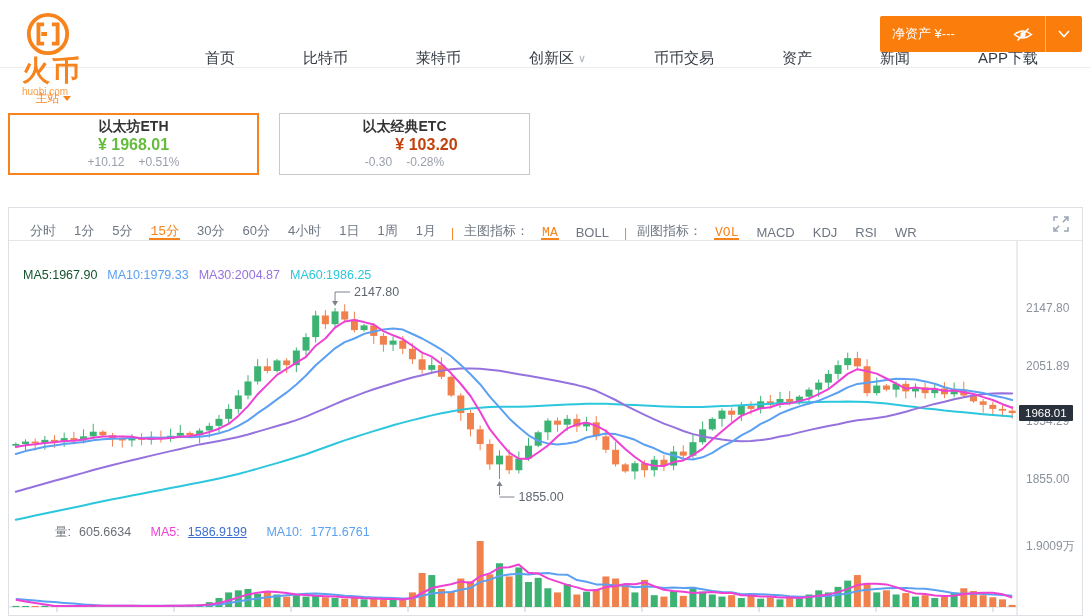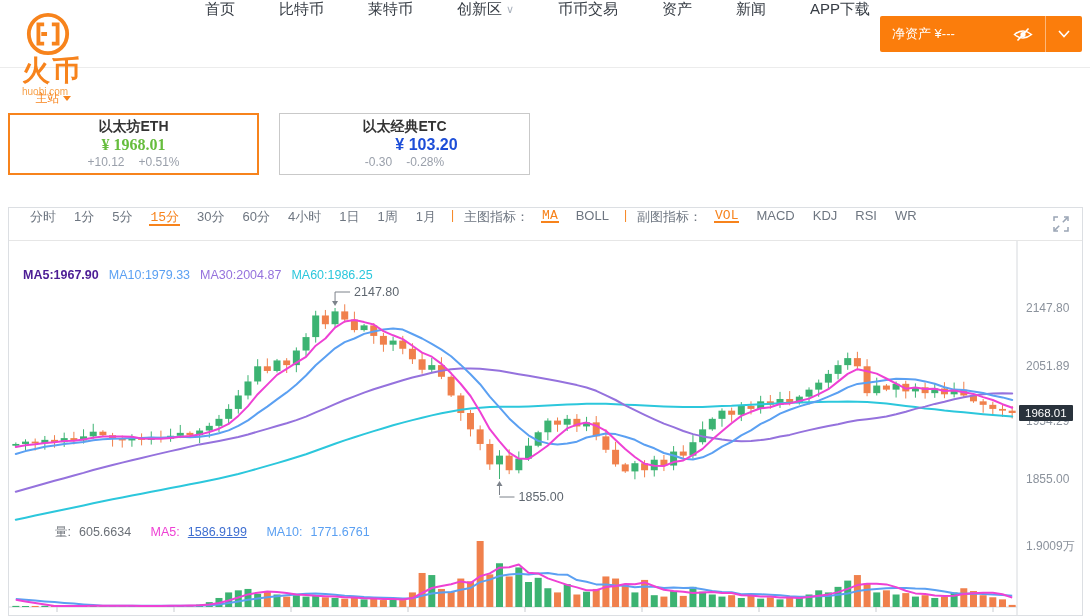--- a/index.html
+++ b/index.html
@@ -9,21 +9,21 @@
   
   .header { position:absolute; left:0; top:0; width:1090px; height:68px;
     background:#fff; border-bottom:1px solid #ececec; }
   .logo { position:absolute; left:14px; top:11px; display:flex; align-items:center;flex-direction:column; }
   .logo-mark { width:46px; height:46px; }
   .logo-text { margin-left:8px; }
   .logo-cn { font-size:28px; font-weight:bold; color:#f7831c; line-height:28px; letter-spacing:2px;}
   .logo-domain { font-size:10px; color:#f7a24c; line-height:13px; }
   .site-switch { margin-left:10px; font-size:12px; color:#f7831c; display:flex; align-items:center; gap:3px; cursor:pointer; margin-top:-8px;}
   .caret-down { width:0; height:0; border-left:4px solid transparent; border-right:4px solid transparent; border-top:5px solid #f7831c; display:inline-block; }
-  .nav { position:absolute; left:205px; top:0; height:68px; display:flex; align-items:flex-start; gap:44px; }
+  .nav { position:absolute; left:205px; top:0; height:68px; display:flex; align-items:flex-end; gap:68px; }
   .nav-item { font-size:15px; color:#363c44; cursor:pointer; white-space:nowrap; display:flex; align-items:center; gap:4px;}
   .nav-chev { font-size:11px; color:#aab2bd; }
   .net-asset { position:absolute; right:8px; top:16px; height:36px; width:202px;
     background:#fb7d0c; color:#fff; display:flex; align-items:center; border-radius:2px; cursor:pointer;}
   .net-asset-main { flex:1; display:flex; align-items:center; padding:0 12px; height:100%; }
   .net-asset-label { font-size:13px; flex:1; }
   .net-asset-divider { width:1px; height:36px; background:rgba(255,255,255,.45); }
   .net-asset-chevron { width:36px; display:flex; align-items:center; justify-content:center; height:100%; }
 
   
@@ -32,21 +32,21 @@
     display:flex; flex-direction:column; align-items:center; justify-content:center; cursor:pointer; }
   .card.selected { border:2px solid #f7831c; }
   .card-title { font-size:14px; font-weight:bold; color:#333; line-height:17px;}
   .card-price { font-size:16px; font-weight:bold; line-height:20px; }
   .card-sub { font-size:12px; color:#9aa0ab; line-height:15px; display:flex; gap:14px; }
 
   
   .panel { position:absolute; left:8px; top:207px; width:1075px; height:409px;
     border:1px solid #dcdfe3; background:#fff; }
   .toolbar { position:relative; height:33px; border-bottom:1px solid #e6e6e6;
-    display:flex; align-items:flex-start; padding-left:12px; font-size:13px; color:#6e7681; }
+    display:flex; align-items:flex-end; padding-left:12px; font-size:13px; color:#6e7681; }
   .tb-item { display:flex; align-items:center; padding:0 9px; cursor:pointer; position:relative; white-space:nowrap;}
   .tb-item.active { color:#f7831c;font-family:Liberation Mono, monospace; }
   .tb-item.active::after { content:""; position:absolute; left:8px; right:8px; bottom:0; height:2px; background:#f7831c; }
   .tb-sep { display:flex; align-items:center; color:#f7831c; padding:0 6px; font-size:12px; }
   .tb-label { display:flex; align-items:center; padding:0 4px; color:#6e7681; white-space:nowrap;}
   .fullscreen-btn { position:absolute; right:12px; top:7px; cursor:pointer; }
 
   .chart-body { position:relative; width:1073px; height:374px; }
   #chart-svg { position:absolute; left:0; top:0; }
   .info-line1 { position:absolute; left:14px; top:10px; font-size:12.5px; color:#4a5056; white-space:nowrap;}
@@ -124,29 +124,29 @@
       <svg width="12" height="8" viewBox="0 0 12 8">
         <polyline points="1,1 6,6.5 11,1" fill="none" stroke="#fff" stroke-width="1.6"></polyline>
       </svg>
     </div>
   </div>
 </div>
 
 <div class="cards">
   <div class="card selected">
     <div class="card-title">以太坊ETH</div>
-    <div class="card-price" id="price-0" style="color: rgb(102, 189, 61); font-family: Liberation Serif, serif;">¥ 1968.01</div>
+    <div class="card-price" id="price-0" style="color: rgb(102, 189, 61);">¥ 1968.01</div>
     <div class="card-sub">
       <span>+10.12</span>
       <span>+0.51%</span>
     </div>
   </div>
   <div class="card">
     <div class="card-title">以太经典ETC</div>
-    <div class="card-price" id="price-1" style="color: #1d4ed8; margin-left: 44px;">¥ 103.20</div>
+    <div class="card-price" id="price-1" style="color: #c2410c; margin-left: 44px;">¥ 103.20</div>
     <div class="card-sub">
       <span>-0.30</span>
       <span>-0.28%</span>
     </div>
   </div>
 </div>
 
 <div class="panel">
   <div class="toolbar" id="chart-toolbar">
     <div class="tb-item">分时</div>
@@ -514,21 +514,21 @@
         <polyline points="6.8,358.8 16.5,360.4 26.2,361.9 35.9,363.4 45.5,364.9 55.2,364.9 64.9,364.9 74.5,364.9 84.2,364.8 93.9,364.8 103.6,364.8 113.2,364.8 122.9,364.8 132.6,364.9 142.3,364.9 151.9,364.9 161.6,364.8 171.3,364.7 181.0,364.5 190.6,364.3 200.3,363.6 210.0,362.0 219.6,359.5 229.3,356.5 239.0,353.4 248.7,351.7 258.3,350.4 268.0,350.9 277.7,352.1 287.4,353.4 297.0,353.9 306.7,354.7 316.4,355.2 326.0,355.5 335.7,356.2 345.4,356.5 355.1,357.3 364.7,357.5 374.4,357.9 384.1,358.1 393.8,358.5 403.4,357.1 413.1,352.0 422.8,347.0 432.5,344.9 442.1,343.2 451.8,340.4 461.5,342.1 471.1,335.3 480.8,332.4 490.5,326.7 500.2,326.3 509.8,323.5 519.5,331.7 529.2,332.4 538.9,337.4 548.5,340.6 558.2,343.9 567.9,346.4 577.5,349.2 587.2,349.3 596.9,346.1 606.6,345.0 616.2,343.1 625.9,343.2 635.6,341.4 645.3,345.2 654.9,348.8 664.6,350.0 674.3,350.7 684.0,352.1 693.6,351.4 703.3,351.0 713.0,352.1 722.6,352.0 732.3,354.2 742.0,354.6 751.7,355.4 761.3,355.6 771.0,356.4 780.7,356.4 790.4,357.0 800.0,356.1 809.7,354.8 819.4,353.4 829.0,351.1 838.7,347.9 848.4,344.1 858.1,342.7 867.7,342.7 877.4,343.4 887.1,346.1 896.8,349.8 906.4,352.4 916.1,352.9 925.8,354.5 935.5,354.9 945.1,354.8 954.8,353.1 964.5,352.3 974.1,351.7 983.8,351.8 993.5,353.2 1003.2,356.6 " fill="none" stroke="#ee41d4" stroke-width="2" stroke-linejoin="round"></polyline>
         <line x1="326.0480769230769" y1="51" x2="326.0480769230769" y2="63" stroke="#7c828a" stroke-width="1"></line>
         <polygon points="323.0480769230769,60 329.0480769230769,60 326.0480769230769,65" fill="#7c828a"></polygon>
         <line x1="326.0480769230769" y1="51" x2="341.0480769230769" y2="51" stroke="#7c828a" stroke-width="1"></line>
         <text x="345.0480769230769" y="55" font-size="12.5" fill="#5f6770">2147.80</text>
         <line x1="490.49038461538464" y1="254" x2="490.49038461538464" y2="242" stroke="#7c828a" stroke-width="1"></line>
         <polygon points="487.49038461538464,245 493.49038461538464,245 490.49038461538464,240" fill="#7c828a"></polygon>
         <line x1="490.49038461538464" y1="256" x2="505.49038461538464" y2="256" stroke="#7c828a" stroke-width="1"></line>
         <text x="509.49038461538464" y="260" font-size="12.5" fill="#5f6770">1855.00</text>
       </svg>
-    <div class="info-line2" id="info-line2"><span style="color: #4c1d95; font-weight: bold;">MA5:1967.90</span><span style="color: rgb(91, 160, 242);">MA10:1979.33</span><span style="color: rgb(149, 114, 221);">MA30:2004.87</span><span style="color: rgb(44, 199, 220);">MA60:1986.25</span></div>
+    <div class="info-line2" id="info-line2"><span style="color: #14532d;">MA5:1967.90</span><span style="color: rgb(91, 160, 242);">MA10:1979.33</span><span style="color: rgb(149, 114, 221);">MA30:2004.87</span><span style="color: rgb(44, 199, 220);">MA60:1986.25</span></div>
     <div class="vol-info">
       <span><span>量:</span><span>605.6634</span></span>
       <span><span style="color:#ee41d4">MA5:</span><span class="vol-ma5-val">1586.9199</span></span>
       <span class="vol-ma10"><span>MA10:</span><span>1771.6761</span></span>
     </div>
     <div class="axis-col" id="axis-col">
         <div class="axis-label" style="top: 67px;">2147.80</div>
         <div class="axis-label" style="top: 125px;">2051.89</div>
         <div class="axis-label" style="top: 180px;">1954.29</div>
         <div class="axis-label" style="top: 238px;">1855.00</div>

